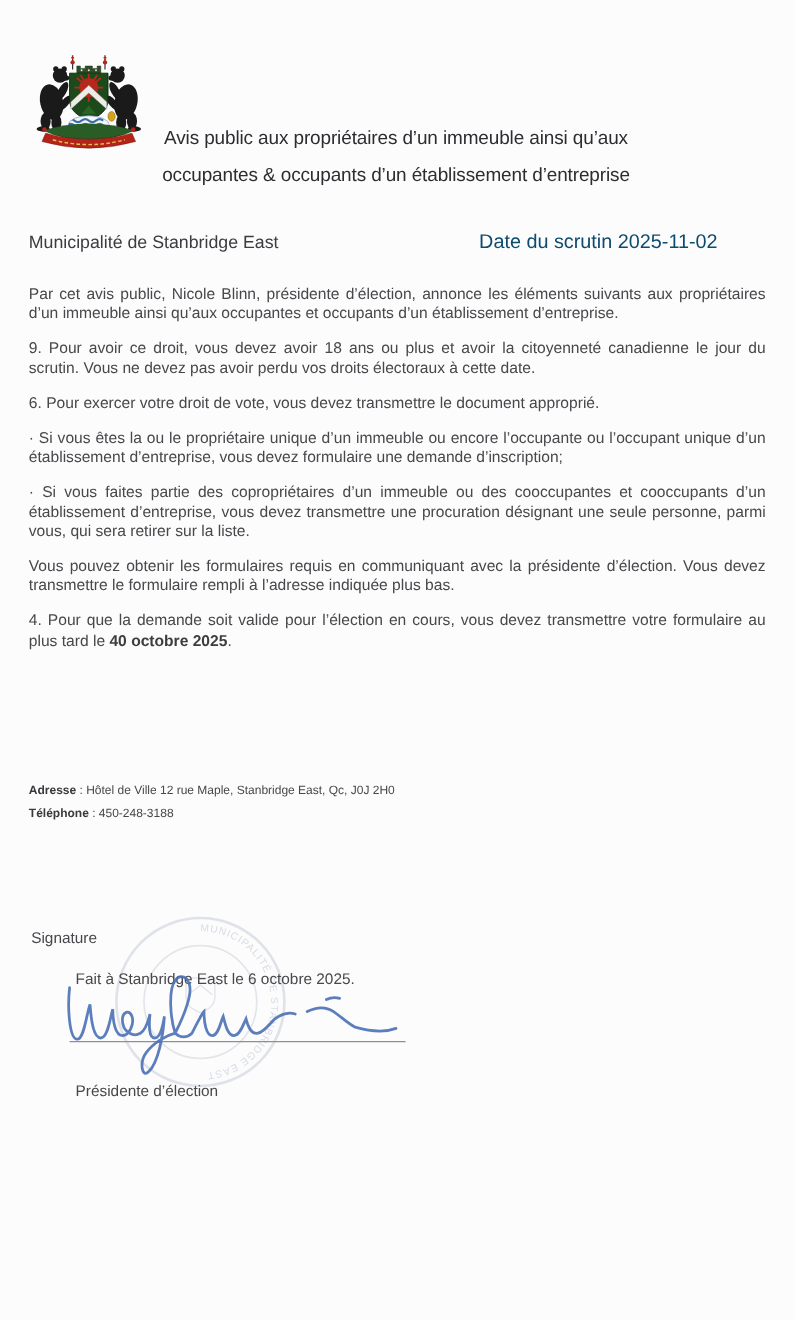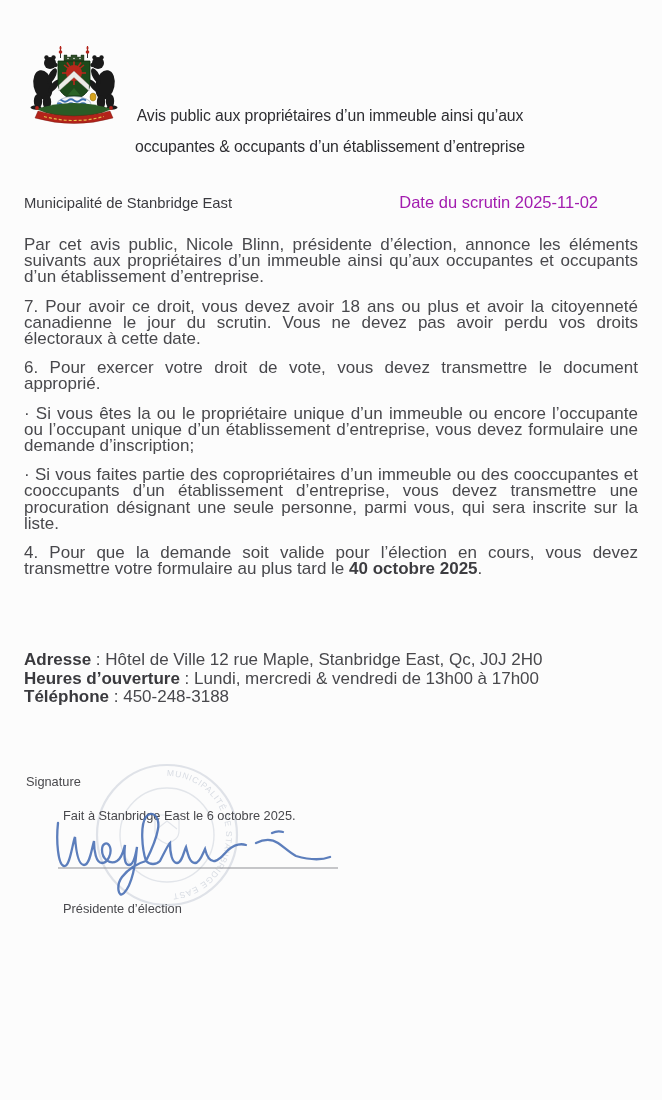--- a/index.html
+++ b/index.html
@@ -13,31 +13,31 @@
   .title-block{
     position:absolute;left:122px;top:100px;width:416px;
     text-align:center;font-size:15.8px;line-height:31px;
     color:#2d2d31;letter-spacing:-0.1px;
   }
   .header-row{
     position:absolute;left:24px;right:64px;top:193px;
     display:flex;justify-content:space-between;align-items:baseline;
   }
   .municipality{font-size:14.8px;color:#3b3b40;}
-  .scrutin-date{font-size:16.5px;color:#a21caf;}
+  .scrutin-date{font-size:16.5px;color:#0c4a6e;}
   .body-text{
     position:absolute;left:24px;width:614px;top:237px;
-    font-size:17px;line-height:16.2px;text-align:justify;
+    font-size:13px;line-height:16.2px;text-align:justify;
     color:#48484c;
   }
   .body-text p{margin:0 0 13px 0;}
   .body-text strong{color:#3d3d41;}
   .contact-block{
     position:absolute;left:24px;width:614px;top:651px;
-    font-size:17px;line-height:18.6px;color:#48484c;
+    font-size:10px;line-height:18.6px;color:#48484c;
   }
   .contact-line strong{color:#3a3a3e;}
   .sig-label{position:absolute;left:26px;top:774px;font-size:12.8px;color:#48484c;}
   .sig-statement{position:absolute;left:63px;top:793px;font-size:12.8px;color:#48484c;}
   .sig-role{position:absolute;left:63px;top:871px;font-size:12.8px;color:#48484c;}
   .seal-svg{position:absolute;left:20px;top:753px;width:340px;height:165px;z-index:0;}
   .sig-svg{position:absolute;left:20px;top:753px;width:340px;height:165px;z-index:3;pointer-events:none;}
   .txt{position:relative;z-index:2;}
 </style>
 </head>
@@ -114,30 +114,30 @@
     <div>occupantes &amp; occupants d’un établissement d’entreprise</div>
   </div>
 
   <div class="header-row">
     <span class="municipality">Municipalité de Stanbridge East</span>
     <span class="scrutin-date">Date du scrutin 2025-11-02</span>
   </div>
 
   <div class="body-text">
     <p>Par cet avis public, Nicole Blinn, présidente d’élection, annonce les éléments suivants aux propriétaires d’un immeuble ainsi qu’aux occupantes et occupants d’un établissement d’entreprise.</p>
-    <p>7. Pour avoir ce droit, vous devez avoir 18 ans ou plus et avoir la citoyenneté canadienne le jour du scrutin. Vous ne devez pas avoir perdu vos droits électoraux à cette date.</p>
+    <p>9. Pour avoir ce droit, vous devez avoir 18 ans ou plus et avoir la citoyenneté canadienne le jour du scrutin. Vous ne devez pas avoir perdu vos droits électoraux à cette date.</p>
     <p>6. Pour exercer votre droit de vote, vous devez transmettre le document approprié.</p>
     <p>· Si vous êtes la ou le propriétaire unique d’un immeuble ou encore l’occupante ou l’occupant unique d’un établissement d’entreprise, vous devez formulaire une demande d’inscription;</p>
-    <p>· Si vous faites partie des copropriétaires d’un immeuble ou des cooccupantes et cooccupants d’un établissement d’entreprise, vous devez transmettre une procuration désignant une seule personne, parmi vous, qui sera inscrite sur la liste.</p>
+    <p>· Si vous faites partie des copropriétaires d’un immeuble ou des cooccupantes et cooccupants d’un établissement d’entreprise, vous devez transmettre une procuration désignant une seule personne, parmi vous, qui sera retirer sur la liste.</p>
+    <p>Vous pouvez obtenir les formulaires requis en communiquant avec la présidente d’élection. Vous devez transmettre le formulaire rempli à l’adresse indiquée plus bas.</p>
     <p><span>4. Pour que la demande soit valide pour l’élection en cours, vous devez transmettre votre formulaire au plus tard le </span><strong>40 octobre 2025</strong><span>.</span></p>
   </div>
 
   <div class="contact-block">
     <div class="contact-line"><strong>Adresse</strong><span> : Hôtel de Ville 12 rue Maple, Stanbridge East, Qc, J0J 2H0</span></div>
-    <div class="contact-line"><strong>Heures d’ouverture</strong><span> : Lundi, mercredi &amp; vendredi de 13h00 à 17h00</span></div>
     <div class="contact-line"><strong>Téléphone</strong><span> : 450-248-3188</span></div>
   </div>
 
   <svg class="seal-svg" viewBox="0 0 340 165" aria-hidden="true">
     <circle cx="147" cy="82" r="70" fill="none" stroke="#dfe2e8" stroke-width="2.2"></circle>
     <circle cx="147" cy="82" r="47" fill="none" stroke="#e2e5ea" stroke-width="1.4"></circle>
     <path id="sealArc" d="M 147,23 a 59,59 0 1 1 -0.1,0" fill="none"></path>
     <text font-size="8.5" letter-spacing="0.8" fill="#d8dce3" font-family="Liberation Sans, DejaVu Sans, sans-serif">
       <textPath href="#sealArc">MUNICIPALITÉ DE STANBRIDGE EAST</textPath>
     </text>

